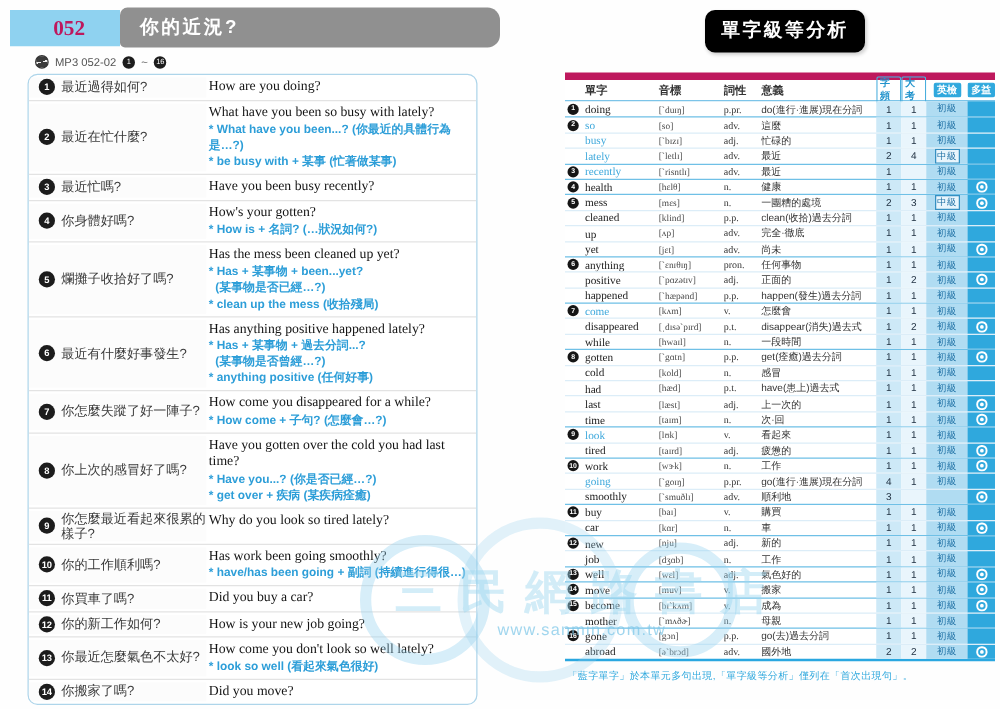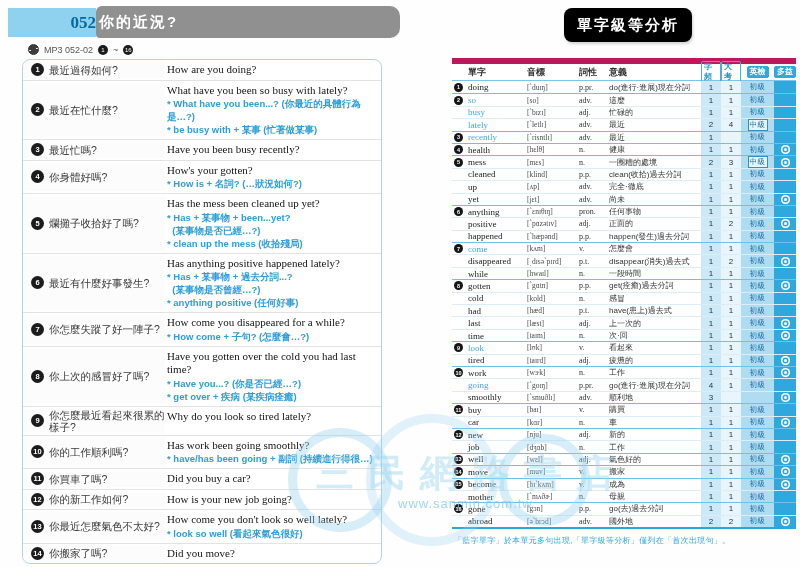--- a/index.html
+++ b/index.html
@@ -4,25 +4,25 @@
 <style>
   * { margin:0; padding:0; box-sizing:border-box; }
   html,body { width:800px; height:567px; background:#fff; overflow:hidden;
     font-family:"Liberation Sans", sans-serif; }
   .stage { position:relative; width:800px; height:567px; background:#fefefe; }
 
   
   .left-page { position:absolute; left:8px; top:6px; width:392px; }
   .unit-strip { position:relative; height:32px; }
   .unit-num-box { position:absolute; left:0; top:2px; width:88px; height:29px;
-    background:#8fd2f0; color:#0369a1; font-weight:bold; font-size:17px;
-    font-family:"Liberation Serif", serif; text-align:right; padding-right:0; line-height:29px; }
+    background:#8fd2f0; color:#be185d; font-weight:bold; font-size:17px;
+    font-family:"Liberation Serif", serif; text-align:right; padding-right:28px; line-height:29px; }
   .unit-title-tab { position:absolute; left:88px; top:0; right:0; height:32px;
     background:#909090; border-radius:6px 10px 10px 4px; color:#fff;
-    font-weight:bold; font-size:15px; line-height:32px; padding-left:3px; letter-spacing:2px; }
+    font-weight:bold; font-size:15px; line-height:32px; padding-left:16px; letter-spacing:2px; }
   .mp3-line { margin:6px 0 4px 20px; display:flex; align-items:center; gap:5px;
     font-size:9px; color:#555; }
   .cd-icon { width:11px; height:11px; border-radius:50%; border:1px solid #333; flex:none;
     background:conic-gradient(#3c3c3c 0 18%, #eee 18% 24%, #3c3c3c 24% 68%, #eee 68% 74%, #3c3c3c 74% 100%); }
   .mini-circ { display:inline-flex; width:10px; height:10px; border-radius:50%;
     background:#1c1c1c; color:#fff; font-size:6px; align-items:center; justify-content:center; }
   .qa-box { margin-left:14px; width:360px; border:1px solid #aed5ea; border-radius:8px;
     overflow:hidden; background:#fff; }
   .qrow { display:flex; border-top:1px solid #e3e3e3; padding:2px 0; }
   .qrow:first-child { border-top:none; }

